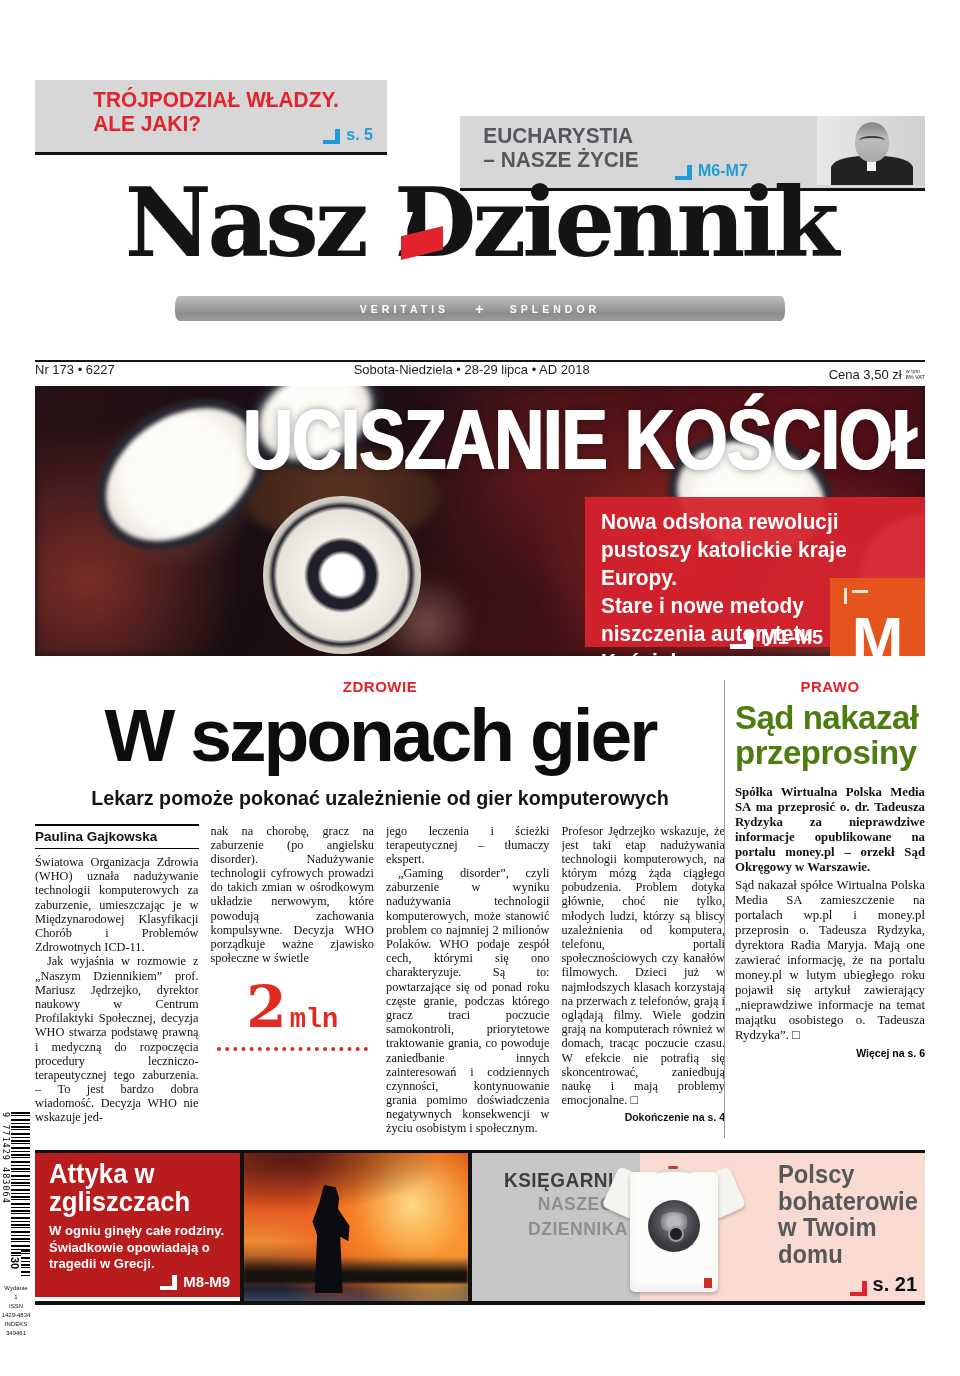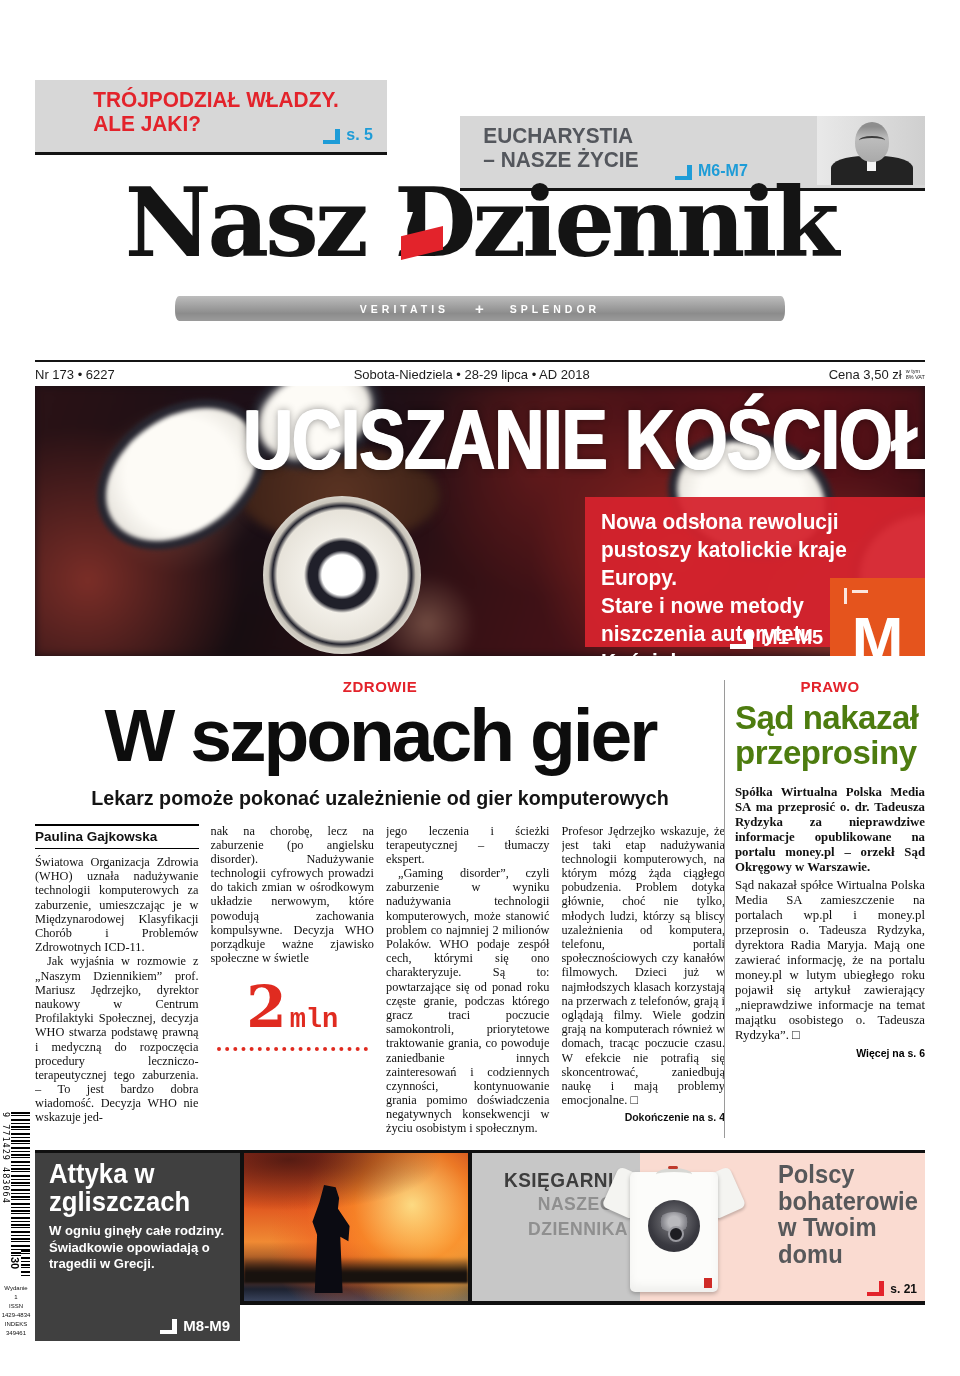--- a/index.html
+++ b/index.html
@@ -33,21 +33,21 @@
   .flag{position:absolute;left:366px;top:60px;width:42px;height:34px;background:#e3232b;
         clip-path:polygon(0 30%,100% 0,100% 70%,0 100%);}
   .ribbon{position:absolute;left:175px;top:296px;width:610px;height:25px;border-radius:4px/10px;
           background:linear-gradient(180deg,#bdbdbd,#8c8c8c 70%,#9b9b9b);
           display:flex;align-items:center;justify-content:center;gap:26px;}
   .ribbon span{color:#fff;font-size:10.5px;font-weight:700;letter-spacing:4px;}
   .ribbon .cross{font-size:15px;letter-spacing:0;font-weight:700;line-height:10px;}
 
   
   .dateline{position:absolute;left:35px;top:360px;width:890px;height:24px;border-top:2px solid #141414;
-            display:flex;justify-content:space-between;align-items:center;font-size:13px;color:#1c1c1c;}
+            display:flex;justify-content:space-between;font-size:13px;color:#1c1c1c;}
   .vatwrap{display:inline-flex;flex-direction:column;font-size:5.5px;line-height:1.15;margin-left:4px;vertical-align:middle;color:#1c1c1c;}
   .price{display:flex;align-items:center;}
 
   
   .hero{position:absolute;left:35px;top:386px;width:890px;height:270px;background:#1a1014;overflow:hidden;}
   .hero-blobs{position:absolute;inset:0;filter:blur(4px);
     background:
       radial-gradient(circle at 6% 72%,rgba(196,70,55,.55),transparent 18%),
       radial-gradient(circle at 16% 38%,rgba(226,160,125,.35),transparent 11%),
       radial-gradient(circle at 44% 88%,rgba(232,185,150,.35),transparent 9%),
@@ -107,21 +107,21 @@
   .right-head{margin:6px 0 0;font-size:33px;font-weight:700;letter-spacing:-.5px;line-height:1.06;color:#4d7c0f;}
   .right-lead{font-family:"Liberation Serif","DejaVu Serif",serif;font-weight:700;font-size:12.8px;line-height:1.18;
               text-align:justify;margin-top:14px;color:#101010;}
   .right-body{font-family:"Liberation Serif","DejaVu Serif",serif;font-size:12.8px;line-height:1.18;
               text-align:justify;margin-top:2px;color:#101010;max-height:235px;overflow:hidden;}
   .right-more{font-weight:700;font-size:10.5px;text-align:right;margin-top:3px;cursor:pointer;}
 
   
   .bstrip{position:absolute;left:35px;top:1150px;width:890px;height:148px;
           border-top:3px solid #101010;border-bottom:4px solid #101010;}
-  .bluebox{position:absolute;left:0;top:0;width:205px;height:188px;background:#404040;box-sizing:border-box;
+  .bluebox{position:absolute;left:0;top:0;width:205px;height:144px;background:#b91c1c;box-sizing:border-box;
            padding:8px 10px 0 14px;cursor:pointer;}
   .bluebox .t{color:#fff;font-weight:700;font-size:27px;line-height:1.02;transform:scaleX(.95);transform-origin:left;}
   .bluebox .s{color:#fff;font-size:13.5px;font-weight:700;line-height:1.22;margin-top:7px;transform:scaleX(.97);transform-origin:left;}
   .bluebox .pageref{position:absolute;right:10px;bottom:7px;color:#fff;font-size:15px;}
   .fire{position:absolute;left:205px;top:0;width:232px;height:148px;border-left:4px solid #101010;border-right:4px solid #101010;
         box-sizing:border-box;overflow:hidden;cursor:pointer;
         background:
           radial-gradient(circle at 75% 35%,rgba(255,230,140,.9),rgba(250,140,40,.75) 30%,transparent 55%),
           radial-gradient(circle at 45% 60%,rgba(240,90,30,.8),transparent 50%),
           radial-gradient(circle at 90% 70%,rgba(255,190,80,.8),transparent 40%),
@@ -132,21 +132,21 @@
         background:linear-gradient(180deg,transparent,#18120e 60%);filter:blur(1px);}
   .fire .person{position:absolute;left:58px;bottom:8px;width:58px;height:108px;background:#0b0b12;
         clip-path:polygon(38% 0,58% 2%,64% 12%,62% 22%,82% 38%,80% 52%,66% 48%,70% 100%,22% 100%,26% 46%,18% 34%,30% 16%);}
   .graybox{position:absolute;left:437px;top:0;width:168px;height:148px;background:#c7c7c7;box-sizing:border-box;
            padding:16px 12px 0 0;text-align:right;cursor:pointer;}
   .graybox .l1{color:#3d3d3d;font-weight:700;font-size:20px;letter-spacing:.5px;transform:scaleX(.95);transform-origin:right;}
   .graybox .l2{color:#8f8f8f;font-weight:700;font-size:18.5px;line-height:1.35;letter-spacing:.5px;transform:scaleX(.95);transform-origin:right;}
   .pinkbox{position:absolute;left:605px;top:0;width:285px;height:148px;background:#fadbd1;cursor:pointer;}
   .pinkbox .t{position:absolute;left:138px;top:8px;width:150px;color:#57585a;font-weight:700;font-size:25px;
               line-height:1.06;transform:scaleX(.95);transform-origin:left;}
-  .pinkbox .pageref{position:absolute;right:8px;bottom:5px;color:#101010;font-size:12px;font-weight:700;}
+  .pinkbox .pageref{position:absolute;right:8px;bottom:5px;color:#101010;font-size:20px;font-weight:700;}
   .tshirt{position:absolute;left:577px;top:5px;width:125px;height:140px;z-index:3;}
   .ts-body{position:absolute;left:18px;top:14px;width:88px;height:120px;background:#fcfcfa;border-radius:5px;
            box-shadow:0 2px 4px rgba(0,0,0,.25), inset 0 -6px 10px rgba(0,0,0,.05);}
   .ts-sleeveL,.ts-sleeveR{position:absolute;top:13px;width:34px;height:44px;background:#f4f4f1;border-radius:6px;
            box-shadow:0 2px 3px rgba(0,0,0,.2);}
   .ts-sleeveL{left:-3px;transform:rotate(24deg);}
   .ts-sleeveR{left:93px;transform:rotate(-24deg);}
   .ts-collar{position:absolute;left:44px;top:10px;width:36px;height:13px;border-radius:50%;
              border-top:4px solid #d8d8d4;box-sizing:border-box;}
   .ts-collar::after{content:"";position:absolute;left:12px;top:-6px;width:10px;height:3px;background:#c0392b;border-radius:2px;}
@@ -257,21 +257,21 @@
     <div class="kicker">ZDROWIE</div>
     <h2 class="main-head">W szponach gier</h2>
     <div class="main-sub">Lekarz pomoże pokonać uzależnienie od gier komputerowych</div>
     <div class="cols">
       <div class="col">
         <div class="byline">Paulina Gajkowska</div>
         <p>Światowa Organizacja Zdrowia (WHO) uznała nadużywanie technologii komputerowych za zaburzenie, umieszczając je w Międzynarodowej Klasyfikacji Chorób i Problemów Zdrowotnych ICD-11.</p>
         <p>Jak wyjaśnia w rozmowie z „Naszym Dziennikiem” prof. Mariusz Jędrzejko, dyrektor naukowy w Centrum Profilaktyki Społecznej, decyzja WHO stwarza podstawę prawną i medyczną do rozpoczęcia procedury leczniczo-terapeutycznej tego zaburzenia. – To jest bardzo dobra wiadomość. Decyzja WHO nie wskazuje jed-</p>
       </div>
       <div class="col">
-        <p>nak na chorobę, lecz na zaburzenie (po angielsku disorder). Nadużywanie technologii cyfrowych prowadzi do takich zmian w ośrodkowym układzie nerwowym, które powodują zachowania kompulsywne. Decyzja WHO porządkuje ważne zjawisko społeczne w świetle</p>
+        <p>nak na chorobę, gracz na zaburzenie (po angielsku disorder). Nadużywanie technologii cyfrowych prowadzi do takich zmian w ośrodkowym układzie nerwowym, które powodują zachowania kompulsywne. Decyzja WHO porządkuje ważne zjawisko społeczne w świetle</p>
         <div class="pullquote">
           <span class="pq-num">2</span>
           <span class="pq-unit">mln</span>
           <div class="pq-dots"></div>
         </div>
       </div>
       <div class="col">
         <p>jego leczenia i ścieżki terapeutycznej – tłumaczy ekspert.</p>
         <p>„Gaming disorder”, czyli zaburzenie w wyniku nadużywania technologii komputerowych, może stanowić problem co najmniej 2 milionów Polaków. WHO podaje zespół cech, którymi się ono charakteryzuje. Są to: powtarzające się od ponad roku częste granie, podczas którego gracz traci poczucie samokontroli, priorytetowe traktowanie grania, co powoduje zaniedbanie innych zainteresowań i codziennych czynności, kontynuowanie grania pomimo doświadczenia negatywnych konsekwencji w życiu osobistym i społecznym.</p>
       </div>

